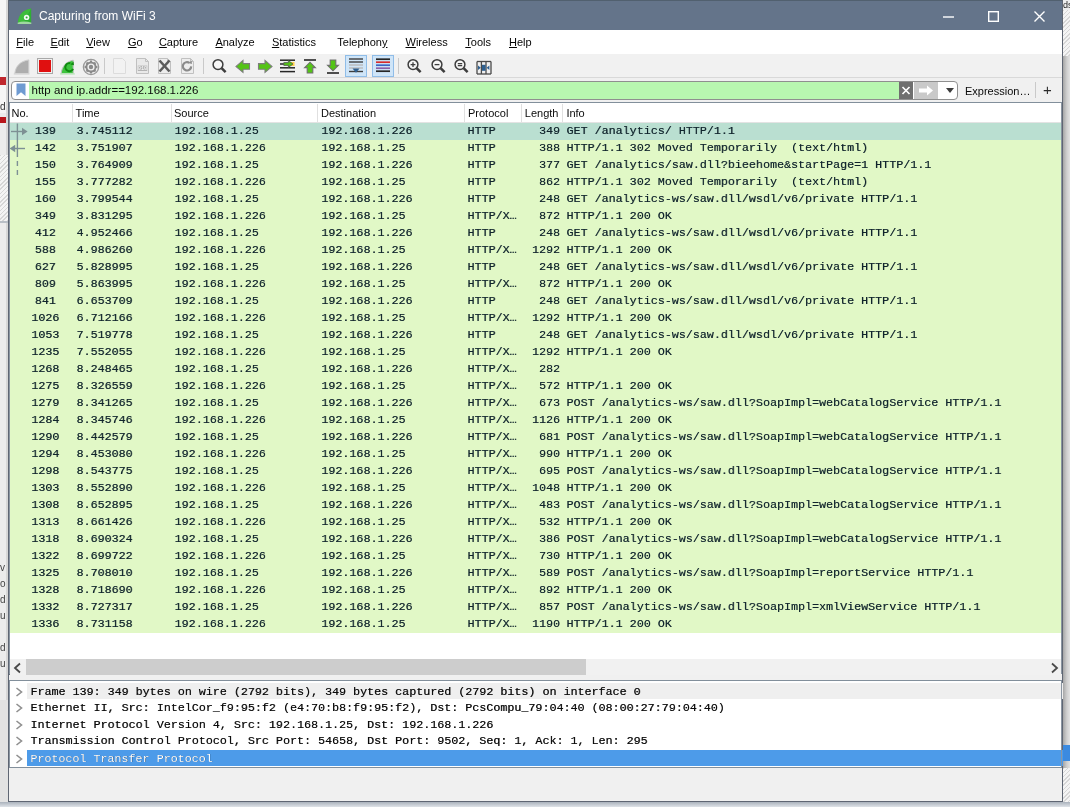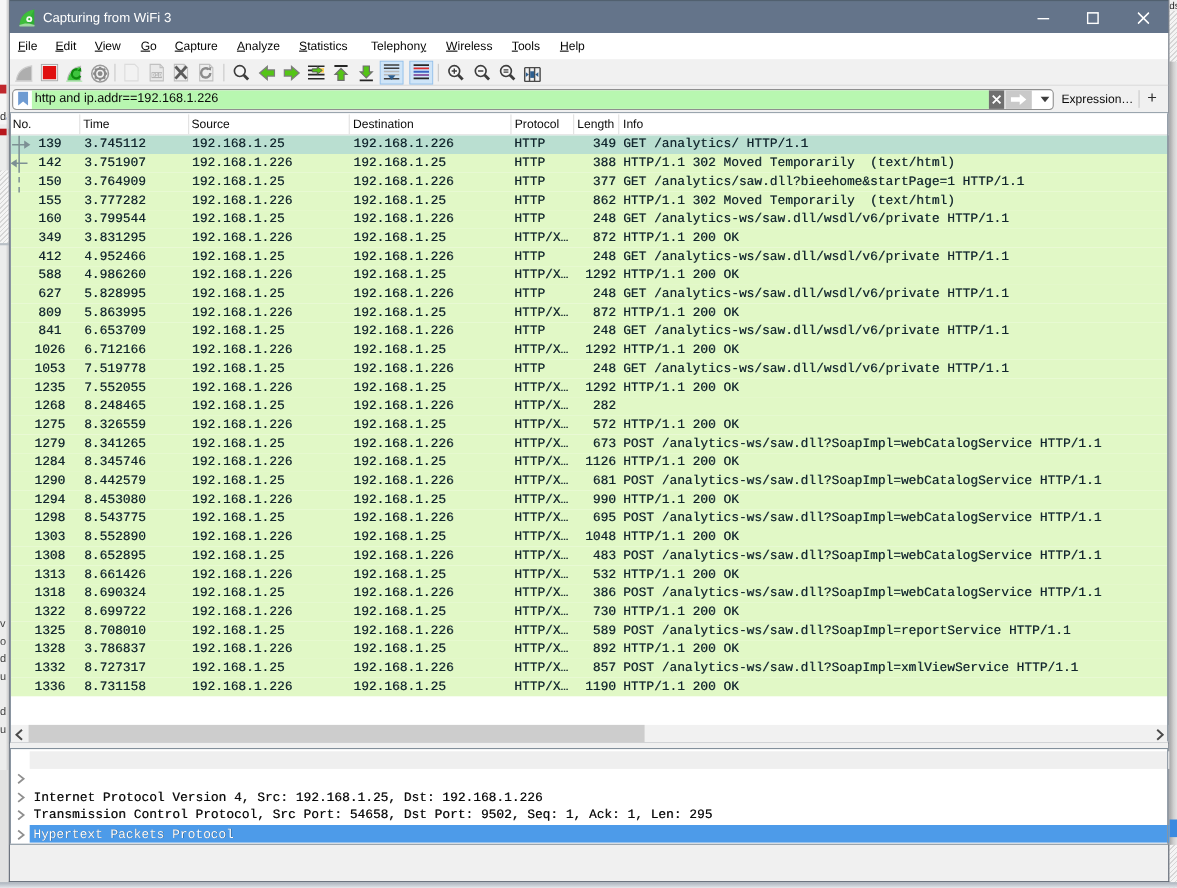--- a/index.html
+++ b/index.html
@@ -537,21 +537,21 @@
             <span class="cno">1325</span>
             <span class="ctm">8.708010</span>
             <span class="csr">192.168.1.25</span>
             <span class="cds">192.168.1.226</span>
             <span class="cpr">HTTP/X…</span>
             <span class="cln">589</span>
             <span class="cin">POST /analytics-ws/saw.dll?SoapImpl=reportService HTTP/1.1</span>
           </div>
 <div class="row pkt" style="top:459px">
             <span class="cno">1328</span>
-            <span class="ctm">3.786837</span>
+            <span class="ctm">8.718690</span>
             <span class="csr">192.168.1.226</span>
             <span class="cds">192.168.1.25</span>
             <span class="cpr">HTTP/X…</span>
             <span class="cln">892</span>
             <span class="cin">HTTP/1.1 200 OK</span>
           </div>
 <div class="row pkt" style="top:476px">
             <span class="cno">1332</span>
             <span class="ctm">8.727317</span>
             <span class="csr">192.168.1.25</span>
@@ -588,42 +588,49 @@
           </svg>
       </div>
     </div>
 
     <div id="splitter"></div>
     <div id="detpane">
       <div class="abs" style="left:0;top:0;width:1px;height:86px;background:#8a95a1;z-index:5"></div>
       <div class="abs" style="left:1052px;top:0;width:1px;height:86px;background:#8a95a1;z-index:5"></div>
       <div class="abs" style="left:17.6px;top:1.5px;width:1036px;height:16.4px;background:#efefef"></div>
       <div id="dselbg"></div>
+<div class="drow" style="top:2.0px">
+          <svg class="chev" width="8" height="10" viewBox="0 0 8 10">
+            <polyline points="1.5,1 6.5,5 1.5,9" fill="none" stroke="#8f8f8f" stroke-width="1.6"></polyline>
+          </svg>
+          <span class="dtx">Frame 139: 349 bytes on wire (2792 bits), 349 bytes captured (2792 bits) on interface 0</span>
+        </div>
 <div class="drow" style="top:18.6px">
           <svg class="chev" width="8" height="10" viewBox="0 0 8 10">
             <polyline points="1.5,1 6.5,5 1.5,9" fill="none" stroke="#8f8f8f" stroke-width="1.6"></polyline>
           </svg>
+          <span class="dtx">Ethernet II, Src: IntelCor_f9:95:f2 (e4:70:b8:f9:95:f2), Dst: PcsCompu_79:04:40 (08:00:27:79:04:40)</span>
         </div>
 <div class="drow" style="top:35.2px">
           <svg class="chev" width="8" height="10" viewBox="0 0 8 10">
             <polyline points="1.5,1 6.5,5 1.5,9" fill="none" stroke="#8f8f8f" stroke-width="1.6"></polyline>
           </svg>
           <span class="dtx">Internet Protocol Version 4, Src: 192.168.1.25, Dst: 192.168.1.226</span>
         </div>
 <div class="drow" style="top:51.8px">
           <svg class="chev" width="8" height="10" viewBox="0 0 8 10">
             <polyline points="1.5,1 6.5,5 1.5,9" fill="none" stroke="#8f8f8f" stroke-width="1.6"></polyline>
           </svg>
           <span class="dtx">Transmission Control Protocol, Src Port: 54658, Dst Port: 9502, Seq: 1, Ack: 1, Len: 295</span>
         </div>
 <div class="drow dsel" style="top:69.0px">
           <svg class="chev" width="8" height="10" viewBox="0 0 8 10">
             <polyline points="1.5,1 6.5,5 1.5,9" fill="none" stroke="#8f8f8f" stroke-width="1.6"></polyline>
           </svg>
-          <span class="dtx">Hypertext Packets Protocol</span>
+          <span class="dtx">Protocol Transfer Protocol</span>
         </div>
     </div>
 
     <div id="statusbar">
       <svg class="abs" style="left:6.5px;top:5px" width="15" height="15">
           <circle cx="7.5" cy="7.5" r="6.7" fill="#d3ca49" stroke="#85834e" stroke-width="1"></circle>
         </svg>
       <svg class="abs" style="left:31.7px;top:4px" width="17" height="17" viewBox="0 0 17 17">
         <rect x="1.5" y="2.5" width="12" height="13" fill="#fdfdfd" stroke="#a9a9a9"></rect>
         <rect x="2" y="3" width="11" height="2.4" fill="#cfe0ef"></rect>

